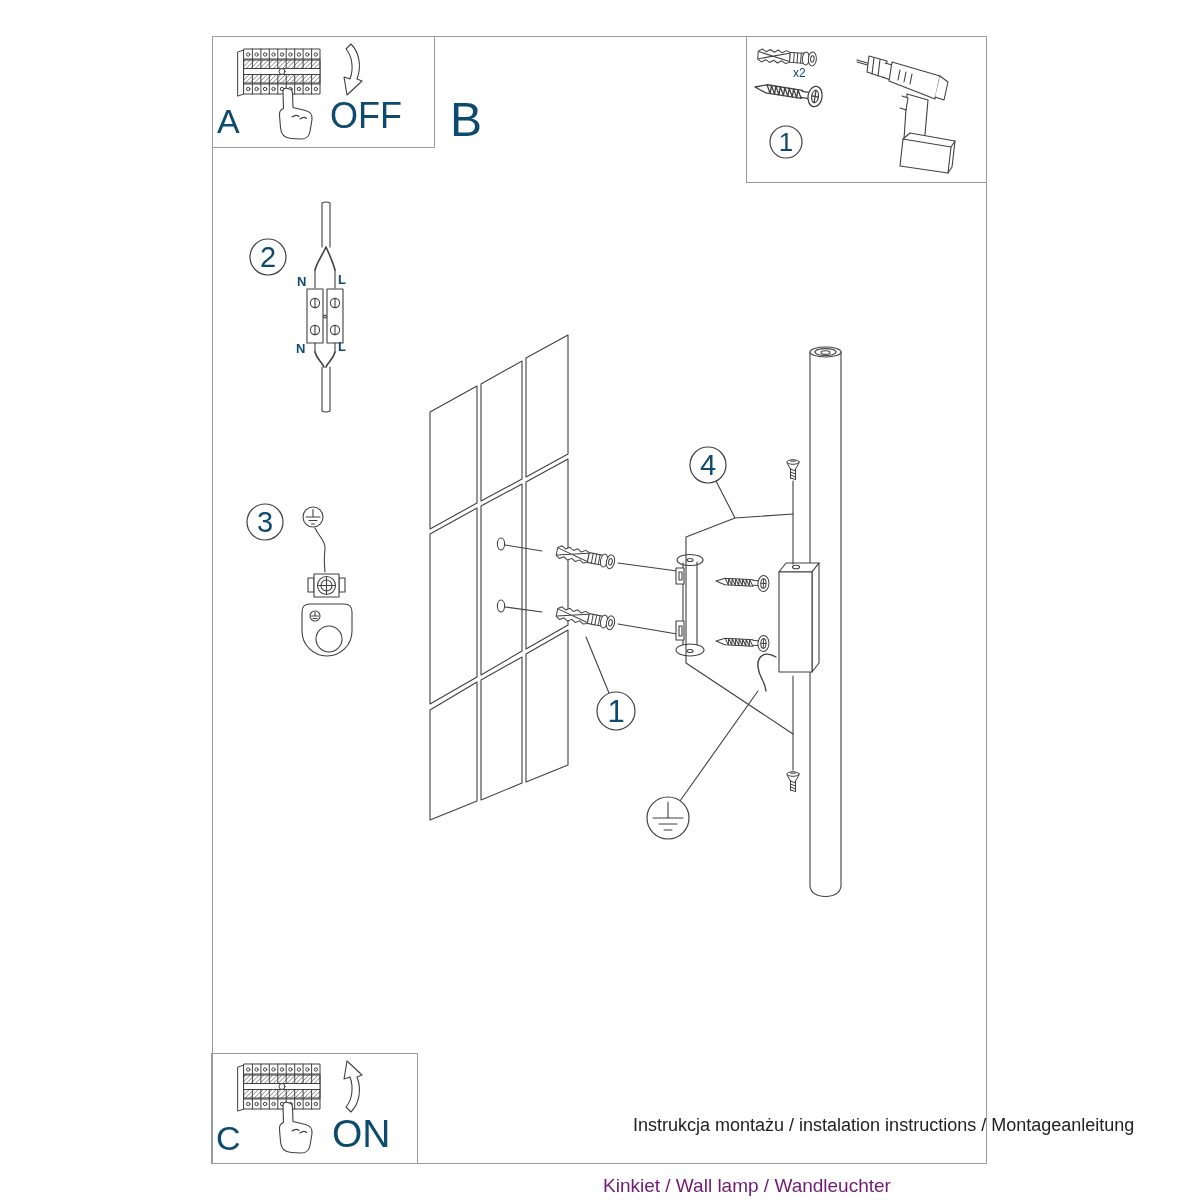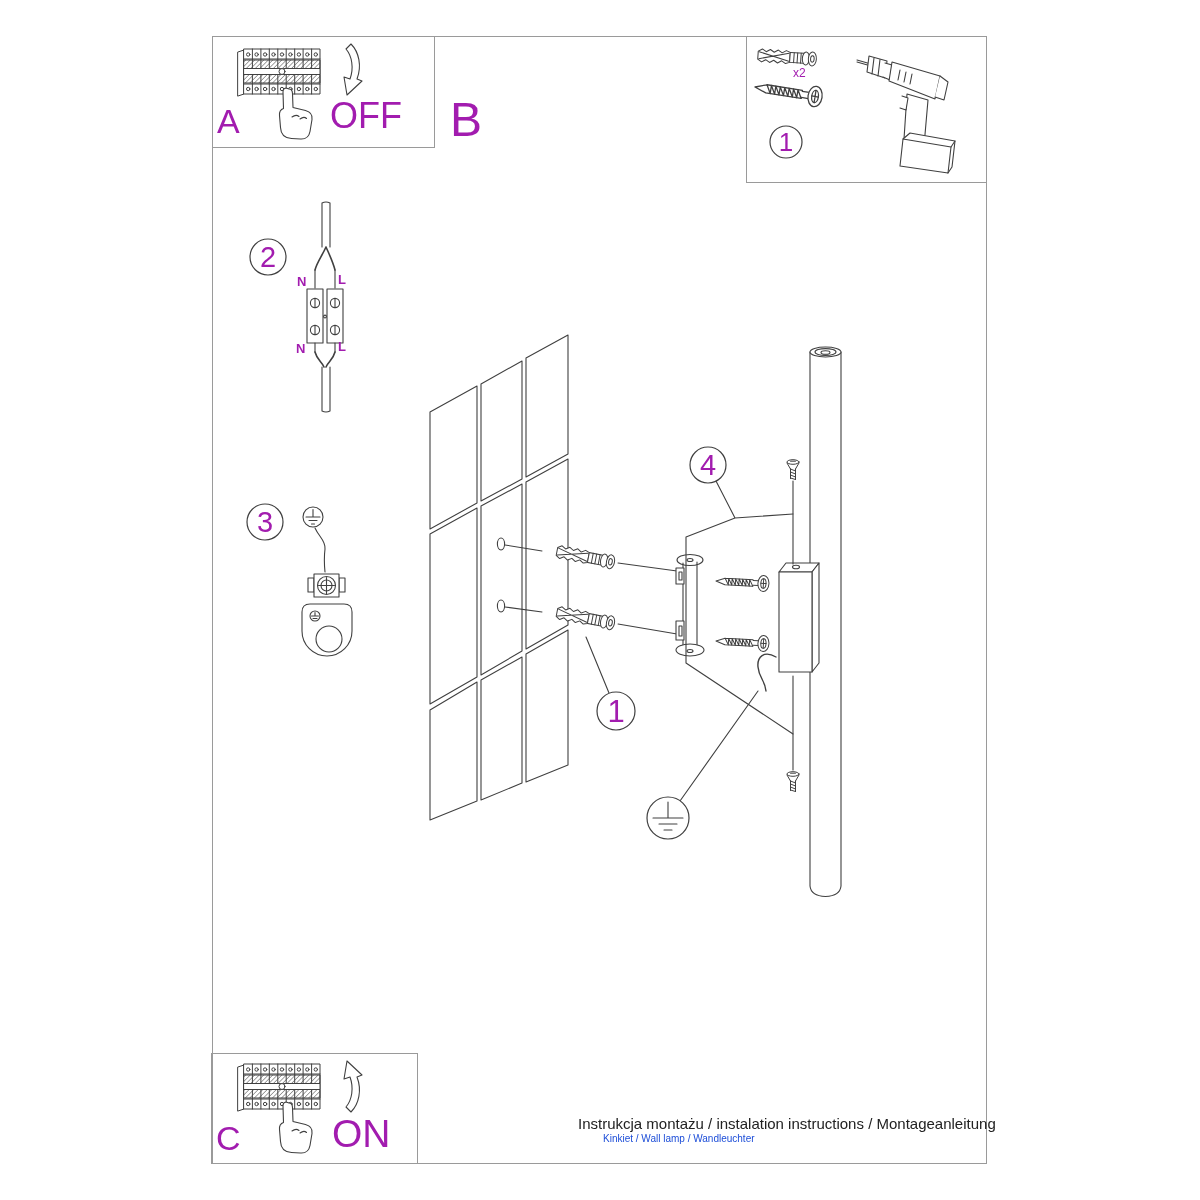--- a/index.html
+++ b/index.html
@@ -1,18 +1,18 @@
 <!DOCTYPE html>
 <html><head>
 <meta charset="utf-8">
 <style>
   html,body{margin:0;padding:0;background:#fff;}
   body{width:1200px;height:1200px;position:relative;font-family:"Liberation Sans",sans-serif;overflow:hidden;}
   .frame{position:absolute;border:1px solid #9a9a9a;background:transparent;}
-  .t{position:absolute;color:#a21caf;white-space:nowrap;line-height:1;font-family:"Liberation Sans",sans-serif;}
+  .t{position:absolute;color:#0c4a6e;white-space:nowrap;line-height:1;font-family:"Liberation Sans",sans-serif;}
   .num{display:flex;align-items:center;justify-content:center;text-align:center;}
   svg{position:absolute;left:0;top:0;}
 </style>
 </head>
 <body>
 
 <div class="frame" style="left:212px;top:36px;width:773px;height:1126px;"></div>
 <div class="frame" style="left:212px;top:36px;width:221px;height:110px;"></div>
 <div class="frame" style="left:746px;top:36px;width:239px;height:145px;"></div>
 <div class="frame" style="left:211px;top:1053px;width:205px;height:109px;"></div>
@@ -254,14 +254,14 @@
 <div class="t num" style="left:248px;top:237px;width:40px;height:40px;font-size:29px;">2</div>
 <div class="t num" style="left:245px;top:502px;width:40px;height:40px;font-size:29px;">3</div>
 <div class="t num" style="left:688px;top:445px;width:40px;height:40px;font-size:29px;">4</div>
 <div class="t num" style="left:596px;top:691px;width:40px;height:40px;font-size:31px;">1</div>
 
 <div class="t" style="left:297px;top:275px;font-size:13px;font-weight:bold;">N</div>
 <div class="t" style="left:338px;top:273px;font-size:13px;font-weight:bold;">L</div>
 <div class="t" style="left:296px;top:342px;font-size:13px;font-weight:bold;">N</div>
 <div class="t" style="left:338px;top:340px;font-size:13px;font-weight:bold;">L</div>
 
-<div class="t" style="left:578px;top:1116px;font-size:15px;color:#222;">Instrukcja montażu / instalation instructions / Montageanleitung</div>
-<div class="t" style="left:603px;top:1134px;font-size:10px;color:#1d4ed8;">Kinkiet / Wall lamp / Wandleuchter</div>
+<div class="t" style="left:633px;top:1116px;font-size:18px;color:#222;">Instrukcja montażu / instalation instructions / Montageanleitung</div>
+<div class="t" style="left:603px;top:1176px;font-size:19px;color:#701a75;">Kinkiet / Wall lamp / Wandleuchter</div>
 
 </body></html>

